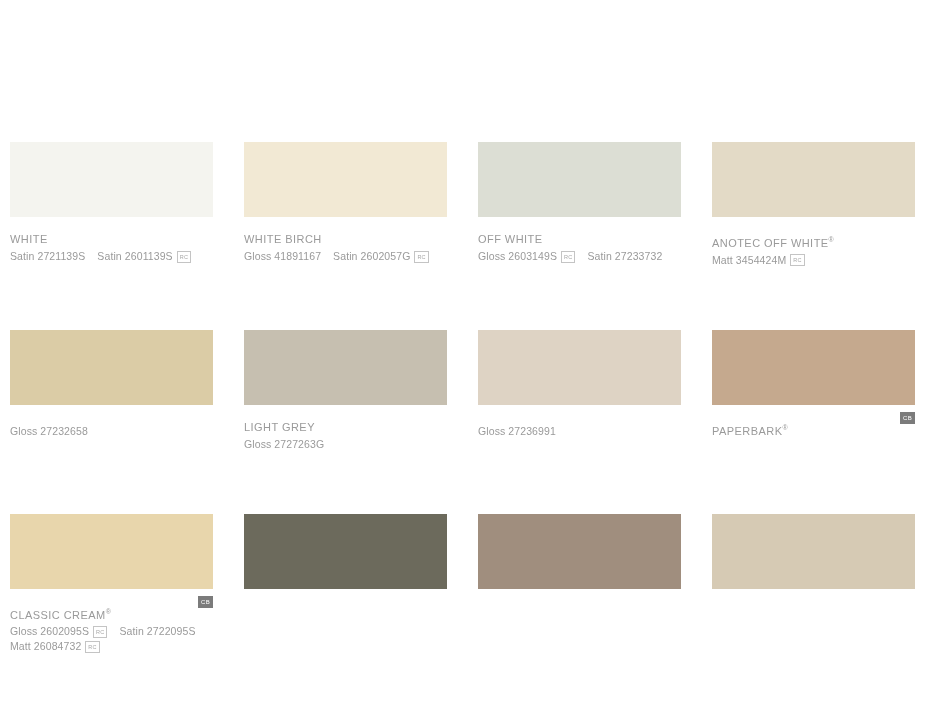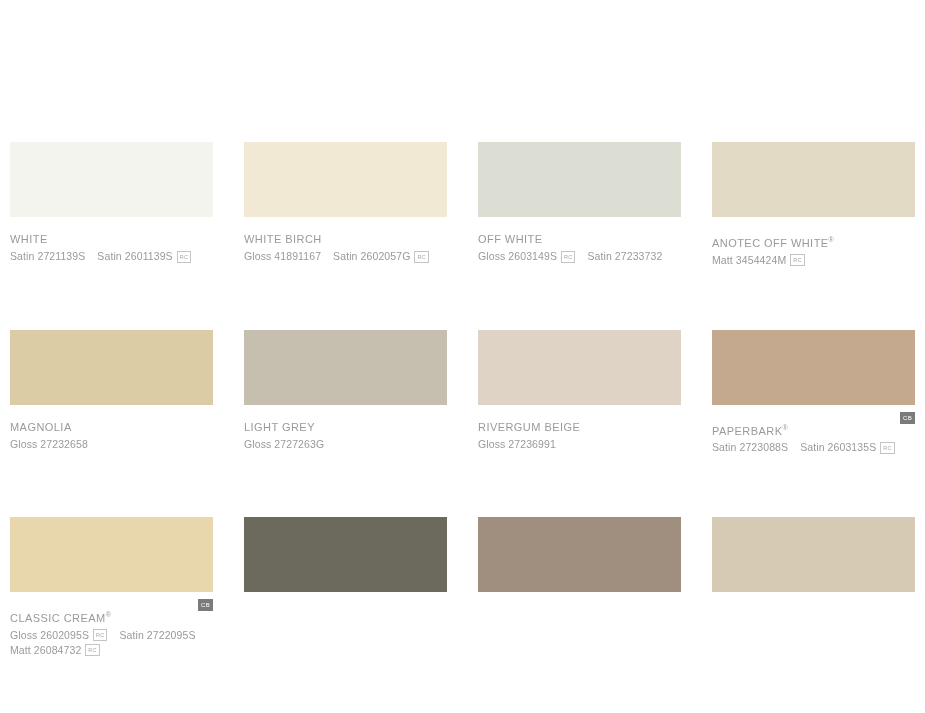--- a/index.html
+++ b/index.html
@@ -184,21 +184,20 @@
                 <span class="code-text">Matt 3454424M</span>
                 <span class="rc-badge">RC</span>
               </span>
             </div>
           </div>
         </div>
       </div>
       <div class="swatch-card">
         <div class="swatch-chip" style="background: rgb(219, 204, 166);"></div>
         <div class="swatch-meta">
-          <div class="swatch-name">MAGNOLIA</div>
           <div class="code-rows">
             <div class="code-row">
               <span class="code-item">
                 <span class="code-text">Gloss 27232658</span>
               </span>
             </div>
           </div>
         </div>
       </div>
       <div class="swatch-card">
@@ -210,45 +209,35 @@
               <span class="code-item">
                 <span class="code-text">Gloss 2727263G</span>
               </span>
             </div>
           </div>
         </div>
       </div>
       <div class="swatch-card">
         <div class="swatch-chip" style="background: rgb(222, 211, 196);"></div>
         <div class="swatch-meta">
-          <div class="swatch-name">RIVERGUM BEIGE</div>
           <div class="code-rows">
             <div class="code-row">
               <span class="code-item">
                 <span class="code-text">Gloss 27236991</span>
               </span>
             </div>
           </div>
         </div>
       </div>
       <div class="swatch-card">
         <div class="swatch-chip" style="background: rgb(197, 169, 142);"></div>
         <div class="swatch-meta">
           <span class="cb-badge">CB</span>
           <div class="swatch-name">PAPERBARK<span class="reg">®</span></div>
           <div class="code-rows">
-            <div class="code-row">
-              <span class="code-item">
-                <span class="code-text">Satin 2723088S</span>
-              </span>
-              <span class="code-item">
-                <span class="code-text">Satin 2603135S</span>
-                <span class="rc-badge">RC</span>
-              </span>
-            </div>
           </div>
         </div>
       </div>
       <div class="swatch-card">
         <div class="swatch-chip" style="background: rgb(232, 214, 172);"></div>
         <div class="swatch-meta">
           <span class="cb-badge">CB</span>
           <div class="swatch-name">CLASSIC CREAM<span class="reg">®</span></div>
           <div class="code-rows">
             <div class="code-row">

